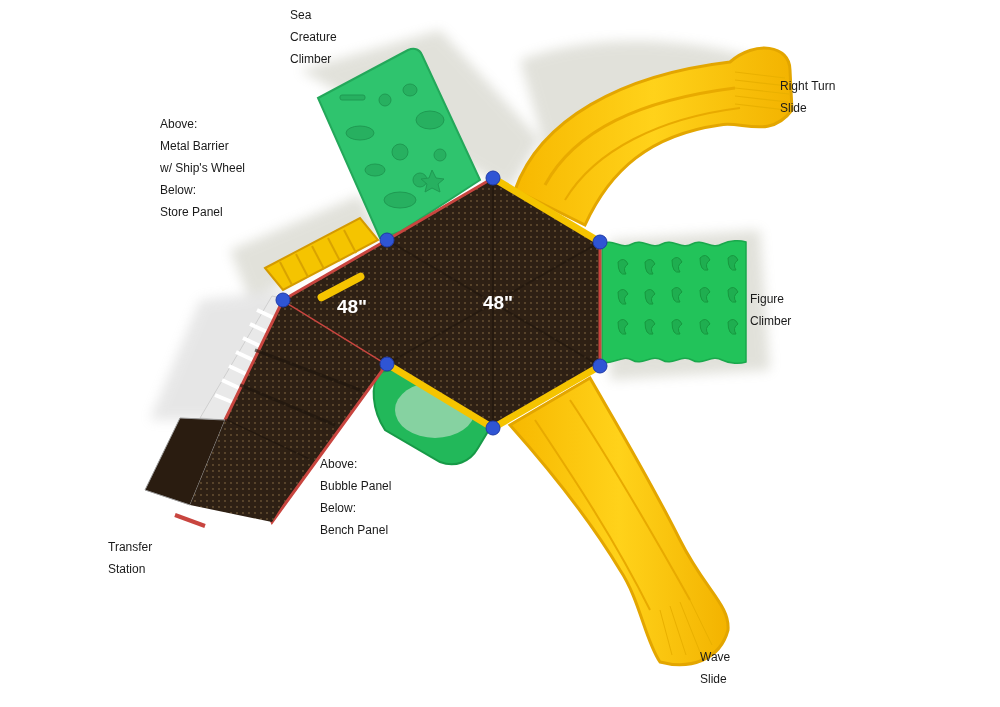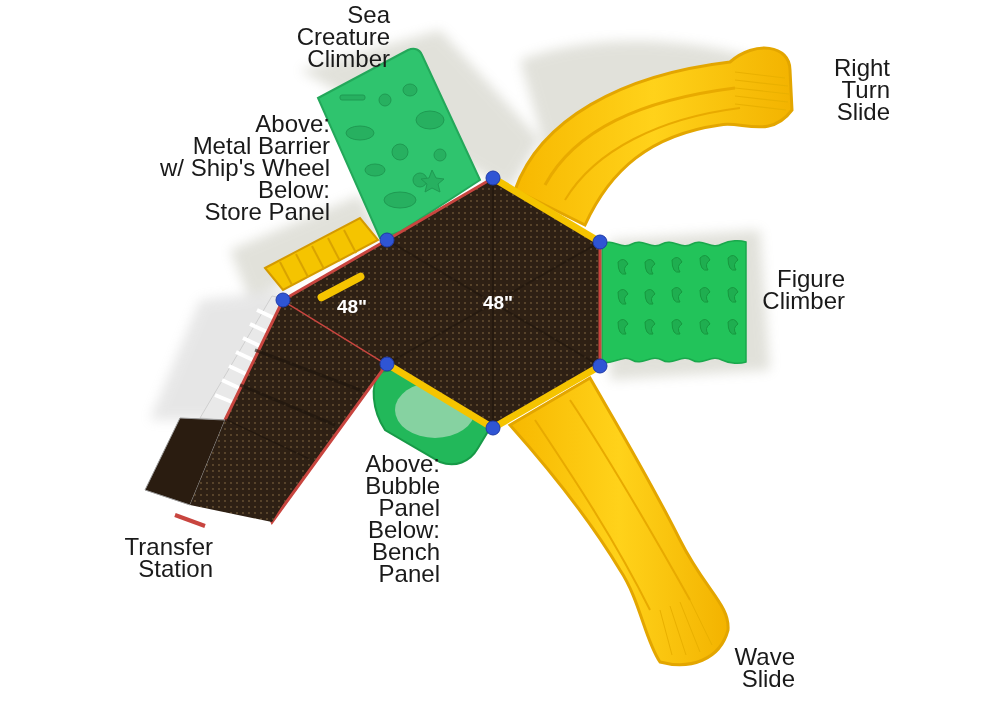--- a/index.html
+++ b/index.html
@@ -2,23 +2,23 @@
 <html><head>
   <meta charset="utf-8">
   <style>
     html, body { margin: 0; padding: 0; background: #ffffff; }
     body { width: 1000px; height: 707px; position: relative; overflow: hidden; font-family: "Liberation Sans", sans-serif; }
     #scene { position: absolute; left: 0; top: 0; width: 1000px; height: 707px; }
     .label {
       position: absolute;
       color: #1a1a1a;
       font-family: "Liberation Sans", sans-serif;
-      font-size: 24px;
+      font-size: 12px;
       line-height: 22px;
-      text-align: right;
+      text-align: left;
       white-space: pre-line;
     }
     .dim {
       font-family: "Liberation Sans", sans-serif;
       font-weight: bold;
       font-size: 19px;
       fill: #ffffff;
     }
   </style>
 </head>
@@ -179,28 +179,28 @@
     <circle cx="493" cy="428" r="7"></circle>
     <circle cx="387" cy="364" r="7"></circle>
     <circle cx="387" cy="240" r="7"></circle>
     <circle cx="283" cy="300" r="7"></circle>
   </g>
 </svg>
 
 <div class="label" style="left:290px; top:4px; width:100px;">Sea
 Creature
 Climber</div>
-<div class="label" style="left:780px; top:57px; width:110px;">Right Turn
+<div class="label" style="left:780px; top:75px; width:110px;">Right Turn
 Slide</div>
 <div class="label" style="left:160px; top:113px; width:170px;">Above:
 Metal Barrier
 w/ Ship's Wheel
 Below:
 Store Panel</div>
-<div class="label" style="left:750px; top:268px; width:95px;">Figure
+<div class="label" style="left:750px; top:288px; width:95px;">Figure
 Climber</div>
 <div class="label" style="left:320px; top:453px; width:120px;">Above:
 Bubble Panel
 Below:
 Bench Panel</div>
 <div class="label" style="left:108px; top:536px; width:105px;">Transfer
 Station</div>
 <div class="label" style="left:700px; top:646px; width:95px;">Wave
 Slide</div>
 

